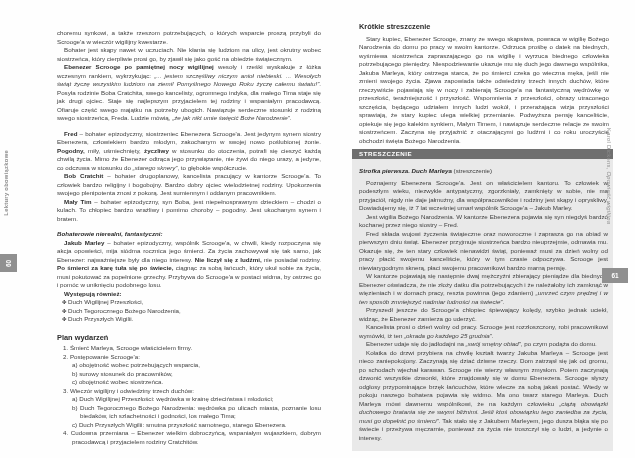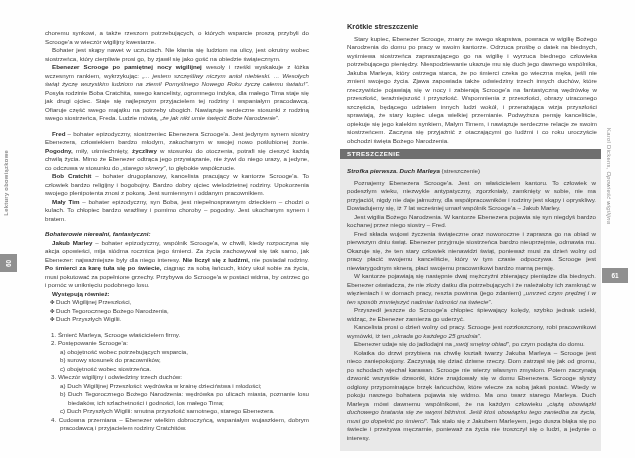--- a/index.html
+++ b/index.html
@@ -1,18 +1,18 @@
 <!DOCTYPE html>
 <html><head>
 <meta charset="utf-8">
 <style>
   html,body{margin:0;padding:0;background:#ffffff;}
   .spread{position:relative;width:635px;height:458px;background:#fefefe;overflow:hidden;
           font-family:"Liberation Sans",sans-serif;color:#3d3d3d;}
-  .col{position:absolute;font-size:6.2px;line-height:8.5px;text-align:justify;}
+  .col{position:absolute;font-size:6.2px;line-height:8.5px;text-align:justify;margin-left:12px;}
   .col-left{left:45px;top:29px;width:264px;}
   .col-right{left:340px;top:23px;width:261px;}
   .col-right .h1{padding-left:7px;}
   .intro{padding:0 4px 0 7px;}
   .blk{margin:0;}
   .pi{text-indent:7px;}
   .gap{height:7px;}
   .hd{font-weight:bold;font-size:7.4px;color:#2d2d2d;margin:3px 0 2px;text-align:left;}
   .h1{font-weight:bold;font-size:7.4px;color:#2d2d2d;margin:0 0 3px 0;text-align:left;}
   .b{font-weight:bold;color:#2d2d2d;}
@@ -55,20 +55,21 @@
       <div class="blk pi"><span class="b">Bob Cratchit</span> – bohater drugoplanowy, kancelista pracujący w kantorze Scrooge'a. To człowiek bardzo religijny i bogobojny. Bardzo dobry ojciec wielodzietnej rodziny. Upokorzenia swojego plenipotenta znosi z pokorą. Jest sumiennym i oddanym pracownikiem.</div>
       <div class="blk pi"><span class="b">Mały Tim</span> – bohater epizodyczny, syn Boba, jest niepełnosprawnym dzieckiem – chodzi o kulach. To chłopiec bardzo wrażliwy i pomimo choroby – pogodny. Jest ukochanym synem i bratem.</div>
       <div class="blk gap"></div>
       <div class="blk p"><span class="bi">Bohaterowie nierealni, fantastyczni:</span></div>
       <div class="blk pi"><span class="b">Jakub Marley</span> – bohater epizodyczny, wspólnik Scrooge'a, w chwili, kiedy rozpoczyna się akcja opowieści, mija siódma rocznica jego śmierci. Za życia zachowywał się tak samo, jak Ebenezer: najważniejsze były dla niego interesy. <span class="b">Nie liczył się z ludźmi,</span> nie posiadał rodziny. <span class="b">Po śmierci za karę tuła się po świecie,</span> ciągnąc za sobą łańcuch, który ukuł sobie za życia, musi pokutować za popełnione grzechy. Przybywa do Scrooge'a w postaci widma, by ostrzec go i pomóc w uniknięciu podobnego losu.</div>
       <div class="blk pi"><span class="b">Występują również:</span></div>
       <div class="blk bullet"><span class="marker">✤ </span>Duch Wigilijnej Przeszłości,</div>
       <div class="blk bullet"><span class="marker">✤ </span>Duch Tegorocznego Bożego Narodzenia,</div>
       <div class="blk bullet"><span class="marker">✤ </span>Duch Przyszłych Wigilii.</div>
       <div class="blk gap"></div>
+      <div class="blk hd">Plan wydarzeń</div>
       <div class="blk li"><span class="marker">1. </span>Śmierć Marleya, Scrooge właścicielem firmy.</div>
       <div class="blk li"><span class="marker">2. </span>Postępowanie Scrooge'a:</div>
       <div class="blk li2"><span class="marker">a) </span>obojętność wobec potrzebujących wsparcia,</div>
       <div class="blk li2"><span class="marker">b) </span>surowy stosunek do pracowników,</div>
       <div class="blk li2"><span class="marker">c) </span>obojętność wobec siostrzeńca.</div>
       <div class="blk li"><span class="marker">3. </span>Wieczór wigilijny i odwiedziny trzech duchów:</div>
       <div class="blk li2"><span class="marker">a) </span>Duch Wigilijnej Przeszłości: wędrówka w krainę dzieciństwa i młodości;</div>
       <div class="blk li2"><span class="marker">b) </span>Duch Tegorocznego Bożego Narodzenia: wędrówka po ulicach miasta, poznanie losu biedaków, ich szlachetności i godności, los małego Tima;</div>
       <div class="blk li2"><span class="marker">c) </span>Duch Przyszłych Wigilii: smutna przyszłość samotnego, starego Ebenezera.</div>
       <div class="blk li"><span class="marker">4. </span>Cudowna przemiana – Ebenezer wielkim dobroczyńcą, wspaniałym wujaszkiem, dobrym pracodawcą i przyjacielem rodziny Cratchitów.</div>

